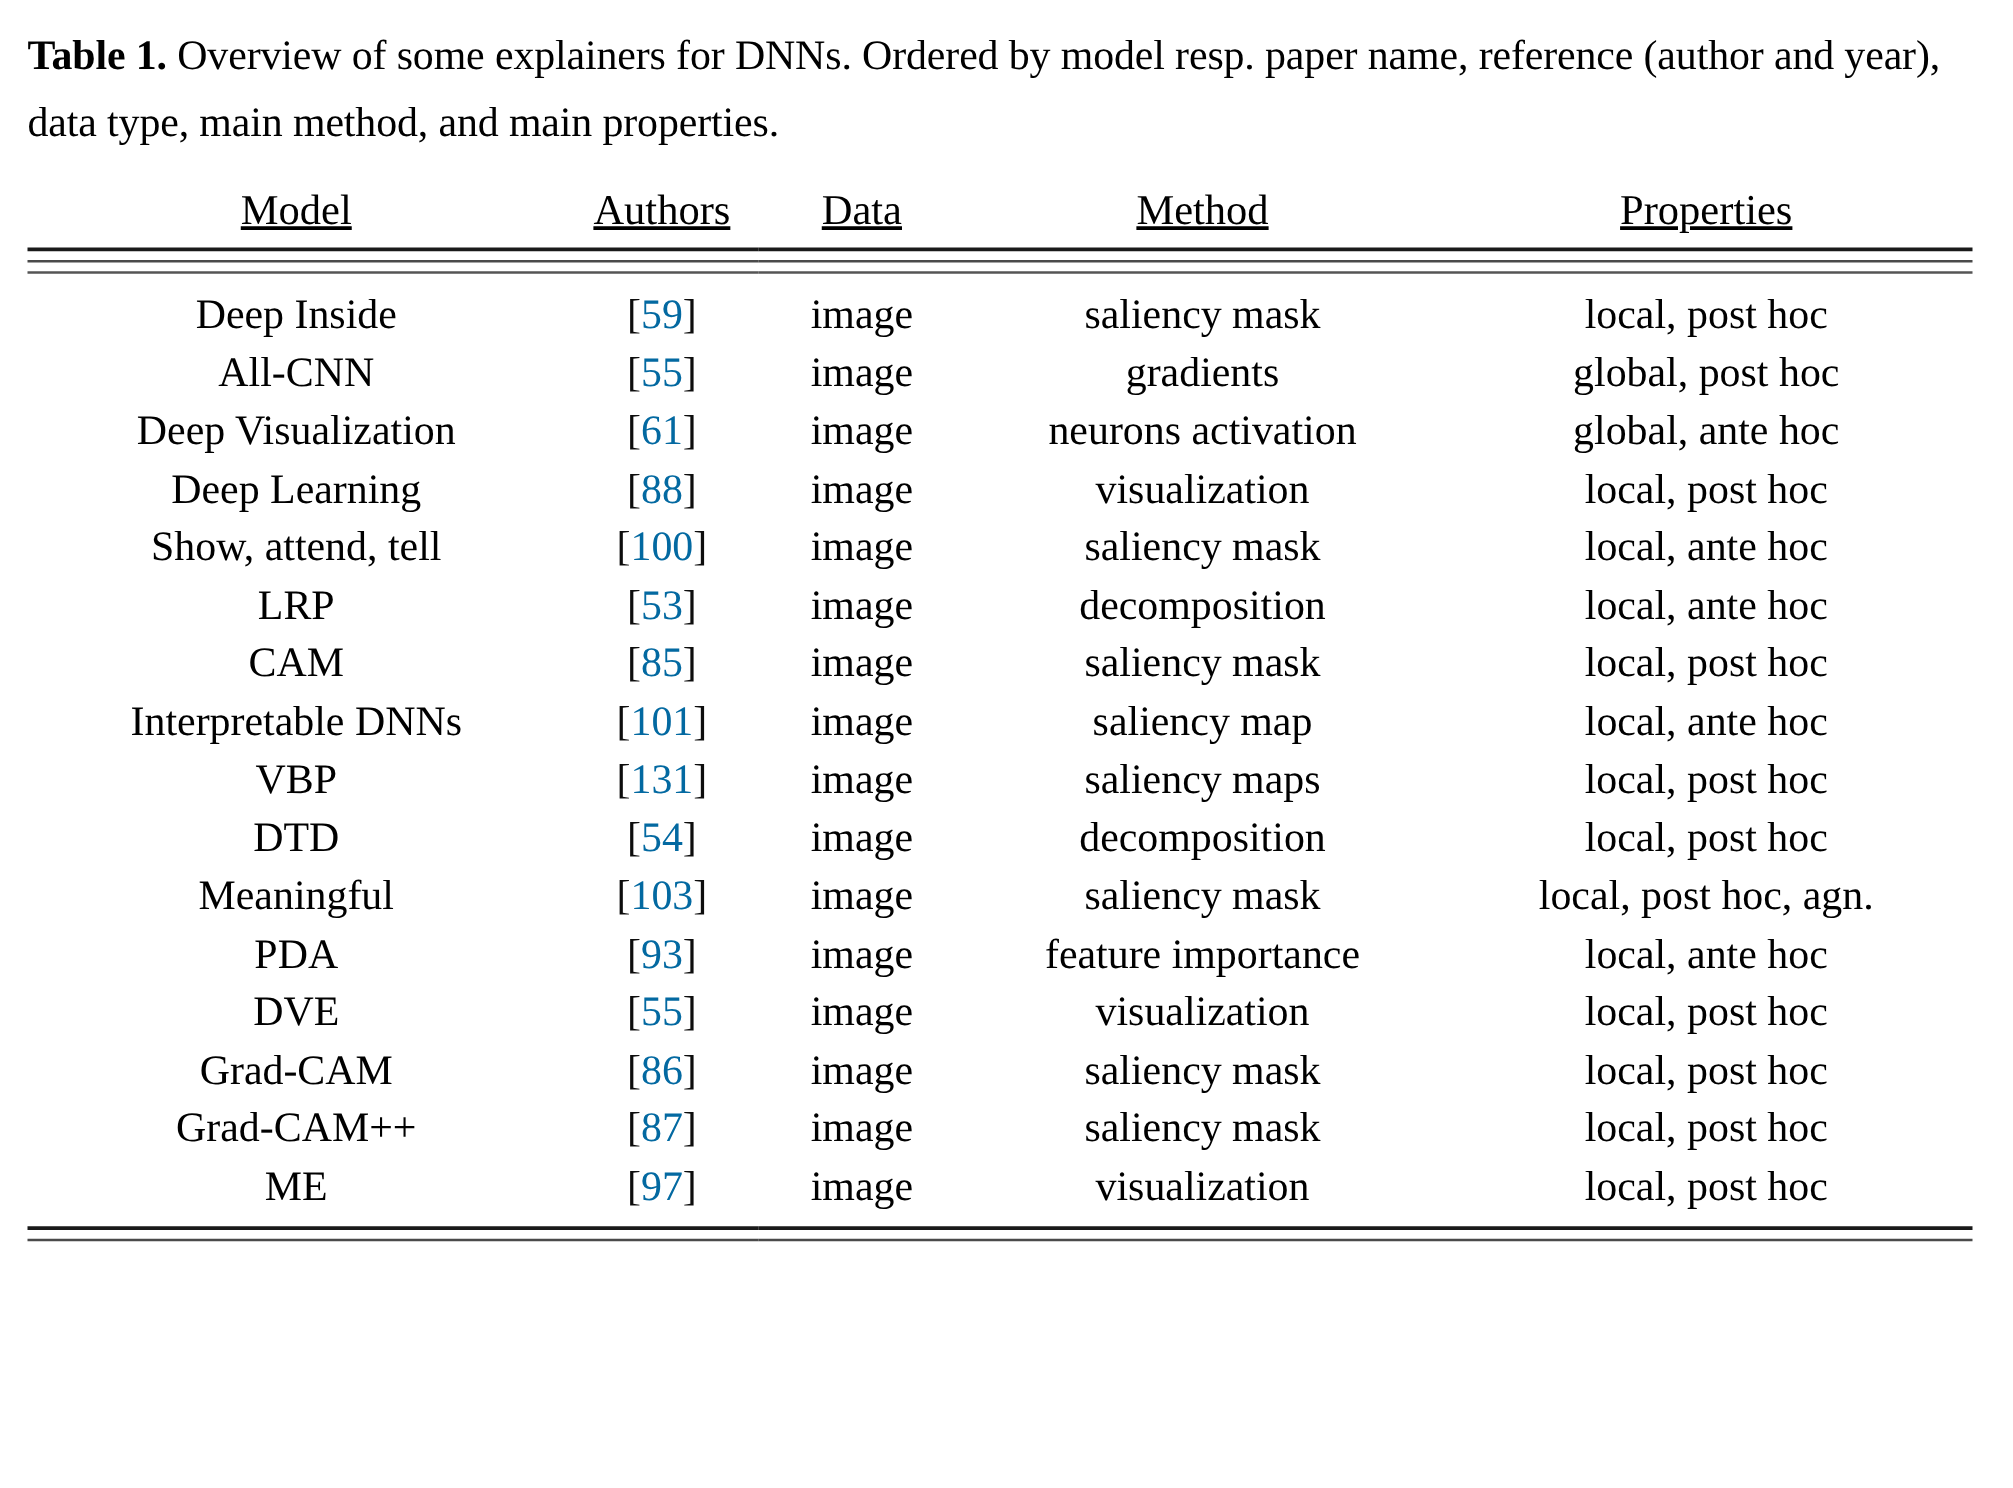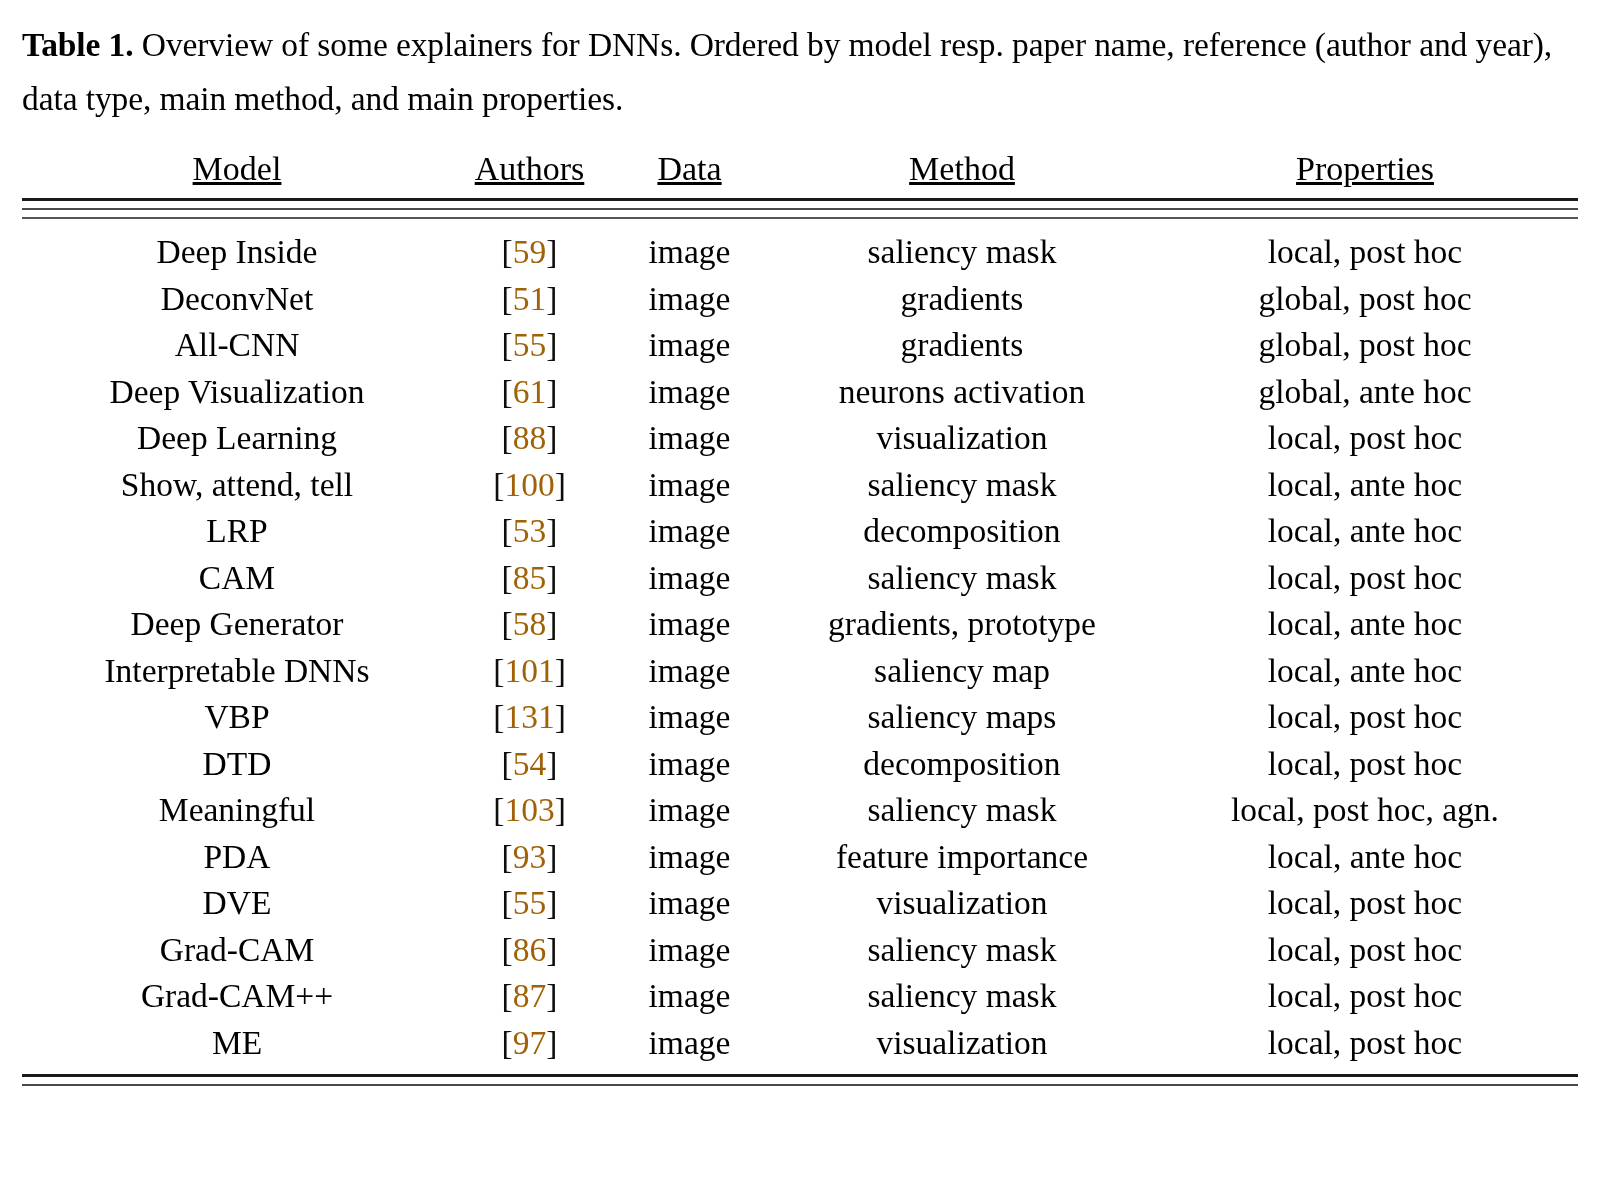--- a/index.html
+++ b/index.html
@@ -103,21 +103,21 @@
     line-height: 46.5px;
   }
 
   
   col.c-model      { width: 430px; }
   col.c-authors    { width: 155px; }
   col.c-data       { width: 165px; }
   col.c-method     { width: 380px; }
   col.c-properties { width: 426px; }
 
-  .cite-num { color: #a16207; margin-top: 21px; }
+  .cite-num { color: #0369a1; margin-top: 21px; }
   .cite-br  { color: #0d0d0d; }
 </style>
 </head>
 <body>
 
 <div class="page">
 
   <div class="caption">
     <span class="cap-label">Table 1.</span><span> Overview of some explainers for DNNs. Ordered by model resp. paper name, reference (author and year), data type, main method, and main properties.</span>
   </div>
@@ -159,34 +159,27 @@
 
       <tbody class="body-rows" id="table-body">
           <tr>
             <td>Deep Inside</td>
             <td><span class="cite-br">[</span><span class="cite-num">59</span><span class="cite-br">]</span></td>
             <td>image</td>
             <td>saliency mask</td>
             <td>local, post hoc</td>
           </tr>
           <tr>
-            <td>DeconvNet</td>
-            <td><span class="cite-br">[</span><span class="cite-num">51</span><span class="cite-br">]</span></td>
+            <td>All-CNN</td>
+            <td><span class="cite-br">[</span><span class="cite-num">55</span><span class="cite-br">]</span></td>
             <td>image</td>
             <td>gradients</td>
             <td>global, post hoc</td>
           </tr>
           <tr>
-            <td>All-CNN</td>
-            <td><span class="cite-br">[</span><span class="cite-num">55</span><span class="cite-br">]</span></td>
-            <td>image</td>
-            <td>gradients</td>
-            <td>global, post hoc</td>
-          </tr>
-          <tr>
             <td>Deep Visualization</td>
             <td><span class="cite-br">[</span><span class="cite-num">61</span><span class="cite-br">]</span></td>
             <td>image</td>
             <td>neurons activation</td>
             <td>global, ante hoc</td>
           </tr>
           <tr>
             <td>Deep Learning</td>
             <td><span class="cite-br">[</span><span class="cite-num">88</span><span class="cite-br">]</span></td>
             <td>image</td>
@@ -206,27 +199,20 @@
             <td>image</td>
             <td>decomposition</td>
             <td>local, ante hoc</td>
           </tr>
           <tr>
             <td>CAM</td>
             <td><span class="cite-br">[</span><span class="cite-num">85</span><span class="cite-br">]</span></td>
             <td>image</td>
             <td>saliency mask</td>
             <td>local, post hoc</td>
-          </tr>
-          <tr>
-            <td>Deep Generator</td>
-            <td><span class="cite-br">[</span><span class="cite-num">58</span><span class="cite-br">]</span></td>
-            <td>image</td>
-            <td>gradients, prototype</td>
-            <td>local, ante hoc</td>
           </tr>
           <tr>
             <td>Interpretable DNNs</td>
             <td><span class="cite-br">[</span><span class="cite-num">101</span><span class="cite-br">]</span></td>
             <td>image</td>
             <td>saliency map</td>
             <td>local, ante hoc</td>
           </tr>
           <tr>
             <td>VBP</td>

